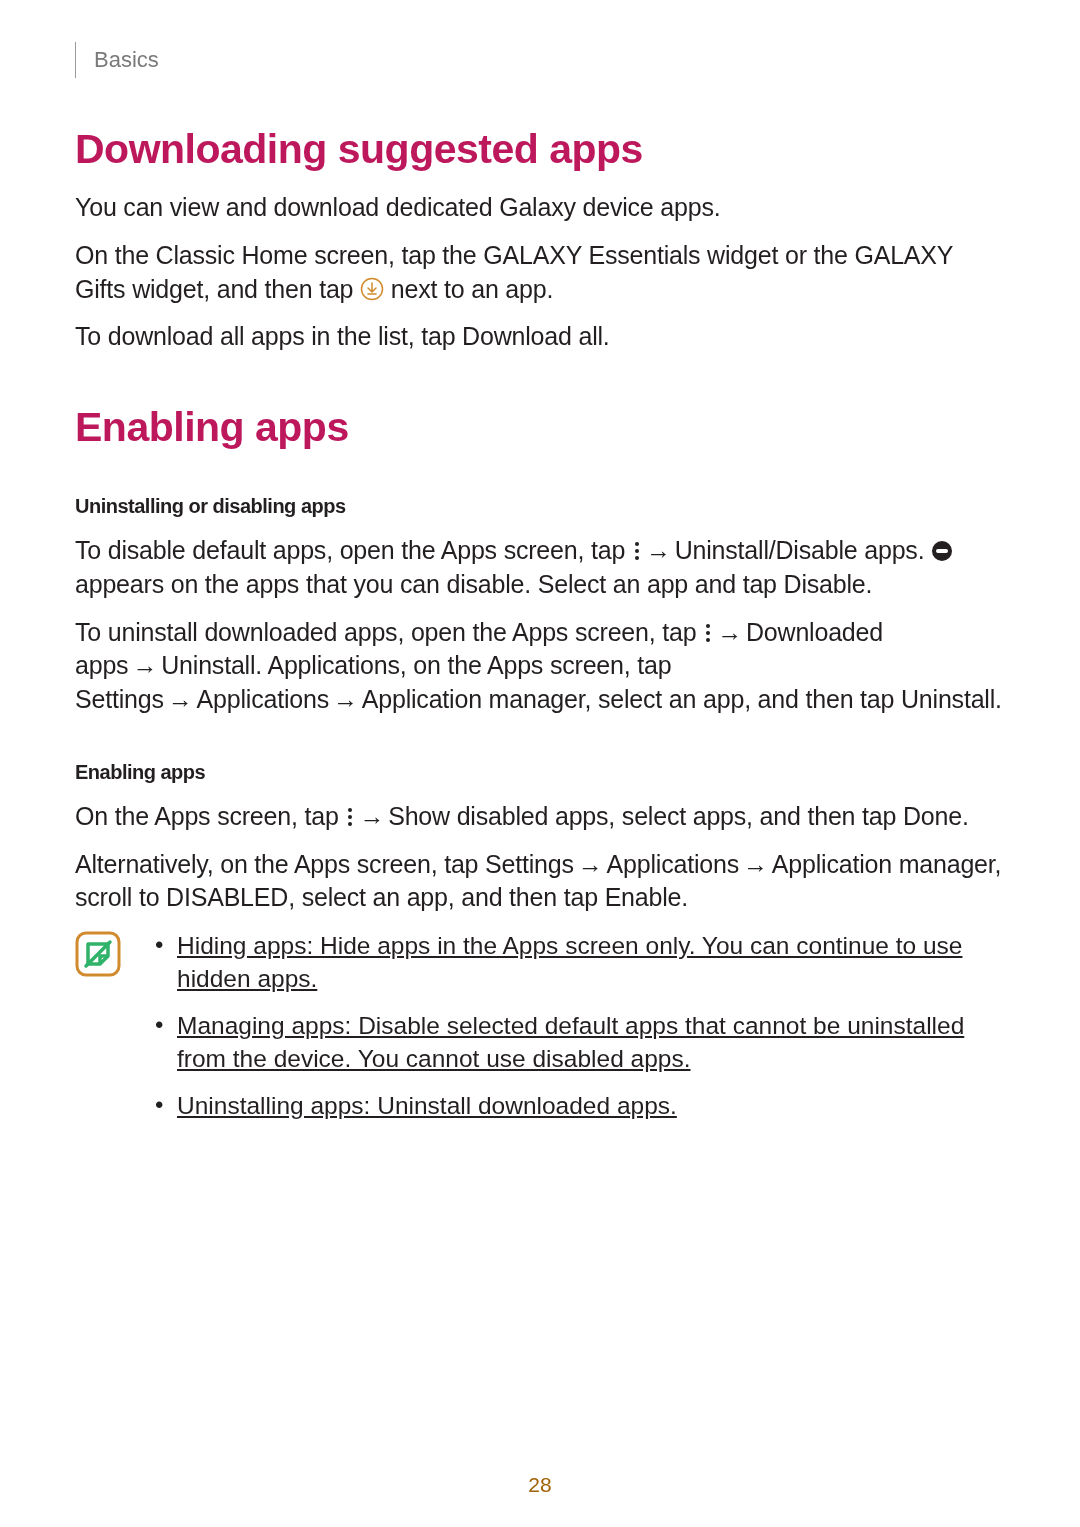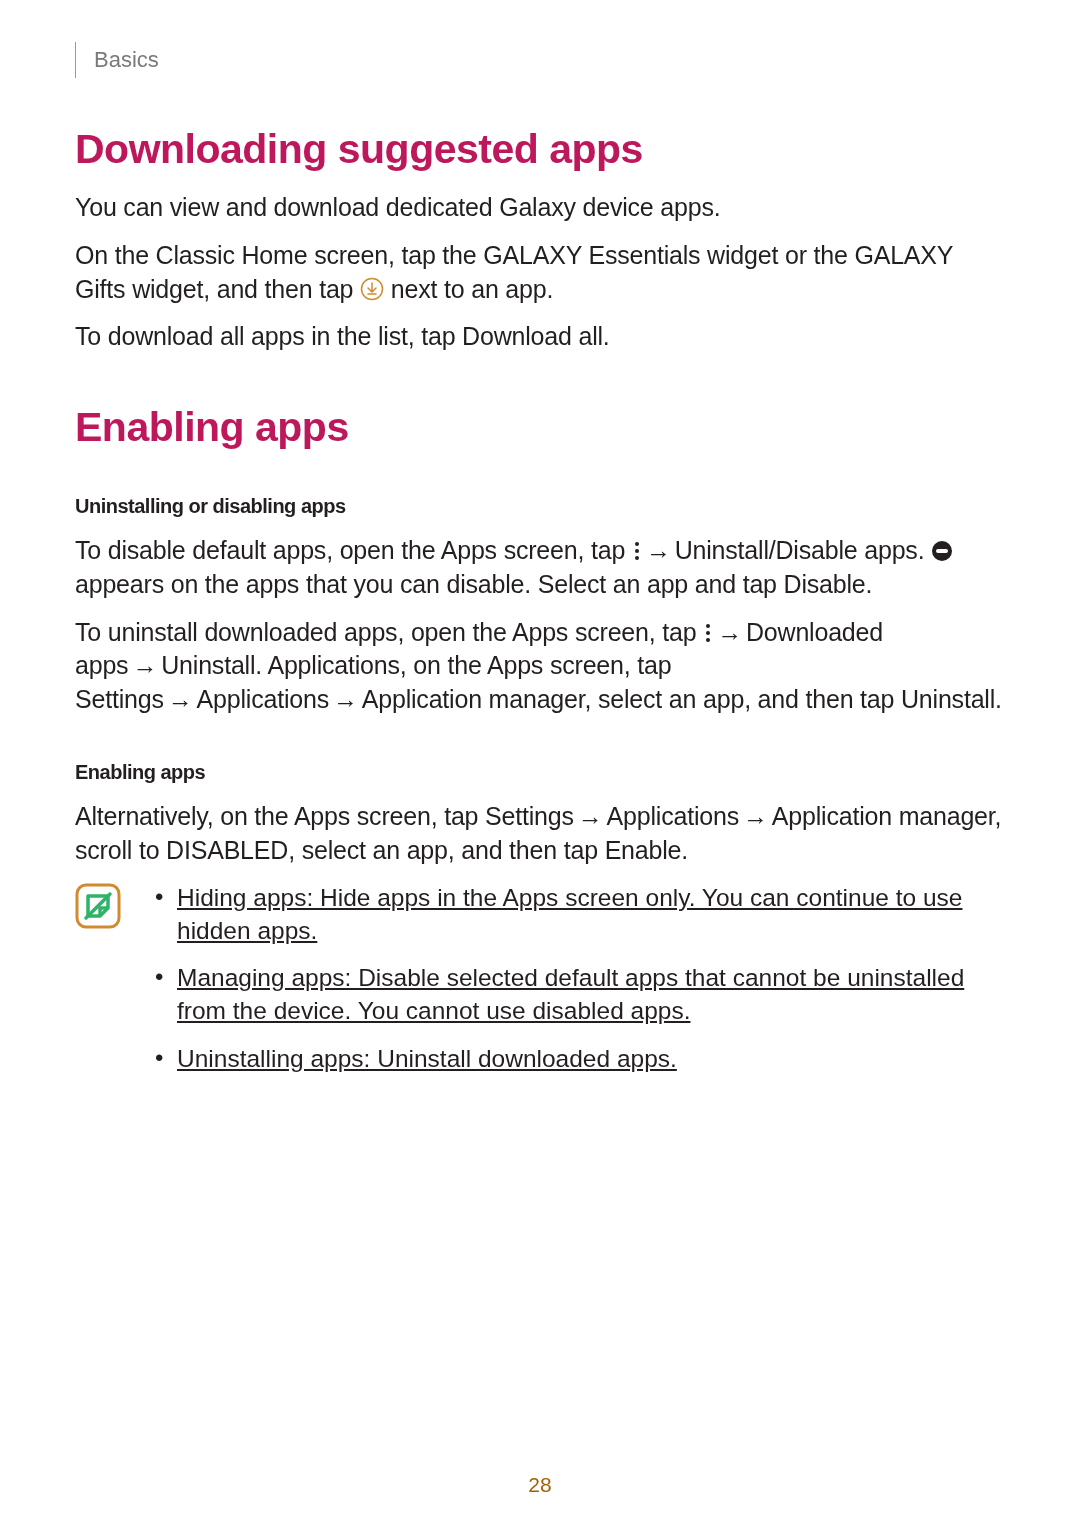--- a/index.html
+++ b/index.html
@@ -135,20 +135,27 @@
   <p>
     <span>To uninstall downloaded apps, open the Apps screen, tap </span><span class="inline-icon"><svg width="10" height="22" viewBox="0 0 10 22">
           <circle cx="5" cy="4" r="2" fill="#231f20"></circle>
           <circle cx="5" cy="11" r="2" fill="#231f20"></circle>
           <circle cx="5" cy="18" r="2" fill="#231f20"></circle>
         </svg></span><span class="arrow">→</span><b>Downloaded apps</b><span class="arrow">→</span><b>Uninstall</b><span>. Applications, on the Apps screen, tap </span><b>Settings</b><span class="arrow">→</span><b>Applications</b><span class="arrow">→</span><b>Application manager</b><span>, select an app, and then tap </span><b>Uninstall</b><span>.</span>
   </p>
 
   <h2>Enabling apps</h2>
 
+  <p>
+    <span>On the Apps screen, tap </span><span class="inline-icon"><svg width="10" height="22" viewBox="0 0 10 22">
+          <circle cx="5" cy="4" r="2" fill="#231f20"></circle>
+          <circle cx="5" cy="11" r="2" fill="#231f20"></circle>
+          <circle cx="5" cy="18" r="2" fill="#231f20"></circle>
+        </svg></span><span class="arrow">→</span><b>Show disabled apps</b><span>, select apps, and then tap </span><b>Done</b><span>.</span>
+  </p>
 
   <p>
     <span>Alternatively, on the Apps screen, tap </span><b>Settings</b><span class="arrow">→</span><b>Applications</b><span class="arrow">→</span><b>Application manager</b><span>, scroll to </span><b>DISABLED</b><span>, select an app, and then tap </span><b>Enable</b><span>.</span>
   </p>
 
   <div class="note-block">
     <div class="note-icon">
       <svg width="46" height="46" viewBox="0 0 46 46">
         <rect x="2" y="2" width="42" height="42" rx="9" ry="9" fill="none" stroke="#d18a2e" stroke-width="3"></rect>
         <path d="M13 33 L13 13 L33 13 L33 25 L25 33 Z" fill="none" stroke="#2fb36a" stroke-width="3.5" stroke-linejoin="round"></path>

